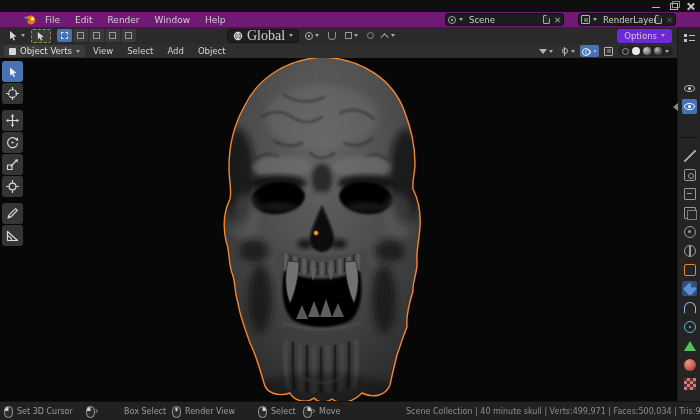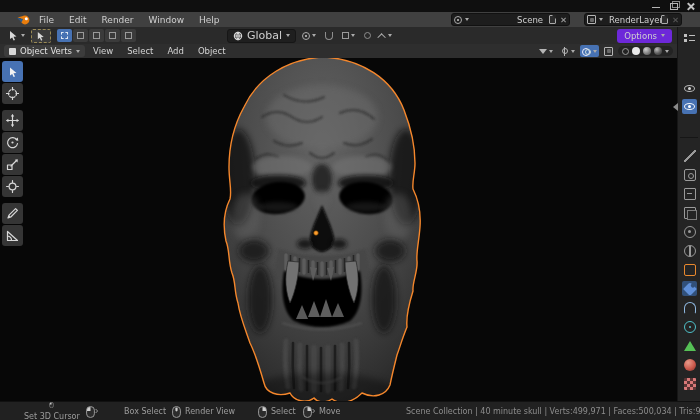--- a/index.html
+++ b/index.html
@@ -13,21 +13,21 @@
   .titlebar .title { font-size:8.5px; color:#bdbdbd; letter-spacing:.1px; }
   .wincontrols { position:absolute; right:6px; top:0; height:12px; display:flex; gap:9px; align-items:center; }
   .wc { width:8px; height:8px; position:relative; cursor:default; }
   .wc-min::after { content:""; position:absolute; left:0; right:0; bottom:2px; height:1.5px; background:#b5b5b5; }
   .wc-max::after { content:""; position:absolute; left:1px; top:1px; width:6px; height:5px; border:1px solid #b5b5b5; }
   .wc-max::before { content:""; position:absolute; left:3px; top:-1px; width:6px; height:5px; border:1px solid #8a8a8a; }
   .wc-close::before,.wc-close::after { content:""; position:absolute; left:3.5px; top:0; width:1.5px; height:9px; background:#c2c2c2; }
   .wc-close::before { transform:rotate(45deg);} .wc-close::after { transform:rotate(-45deg);}
 
   
-  .menurow { top:12px; height:15px; background:#404040; padding:0 16px; gap:1px;text-align:right; }
+  .menurow { top:12px; height:15px; background:#701a75; padding:0 22px; gap:1px; }
   .menu-item { font-size:9px; color:#cfcfcf; padding:1px 7px; border-radius:3px; }
   .ws-tabs { display:flex; margin-left:16px; align-items:flex-end; height:15px; gap:2px; }
   .ws-tab { font-size:9px; color:#8f8f8f; padding:1.5px 10px; border-radius:4px 4px 0 0; }
   .ws-tab.active { background:#4d4d4d; color:#e8e8e8; }
   .ws-add { font-size:9px; color:#9a9a9a; padding:1px 5px; }
   .idwidgets { margin-left:auto; display:flex; gap:14px; margin-right:2px; }
   .idwidget { display:flex; align-items:center; background:#1d1d1d; border:1px solid #111; border-radius:3px; height:13px; padding:0 2px; gap:3px; }
   .idwidget .val { font-size:8.5px; color:#d0d0d0; padding:0 3px; }
   .scene-val { width:74px; } .rl-val { width:52px; }
 
@@ -44,21 +44,21 @@
   
   .topbar { top:27px; height:17px; background:#2a2a2a; padding:0 5px; gap:3px; width:677px; }
   .tb-btn { height:13px; display:flex; align-items:center; gap:2px; padding:0 3px; border-radius:2px; }
   .tool-active-btn { border:1px dashed #9a8a55; background:#3a3a3a; height:14px; width:20px; justify-content:center; }
   .selmode { display:flex; gap:1px; margin-left:3px; }
   .selmode .sm-btn { width:15px; height:13px; border-radius:2px; background:#3b3b3b; display:flex; align-items:center; justify-content:center; }
   .selmode .sm-btn.active { background:#4772b3; }
   .sm-sq { width:7px; height:7px; border:1px dashed #dfe7f2; }
   .sm-sq.solid { border-style:solid; border-color:#9a9a9a; }
   .orient-dd { margin-left:88px; background:#1f1f1f; border:1px solid #161616; border-radius:3px; height:14px; display:flex; align-items:center; gap:4px; padding:0 5px; }
-  .orient-dd .lbl { font-size:11px; color:#cfcfcf; }
+  .orient-dd .lbl { font-size:14px; color:#cfcfcf;font-family:Liberation Serif, serif; }
   .options-btn { margin-left:auto; background:#6d28d9; border-radius:3px; height:14px; display:flex; align-items:center; gap:4px; padding:0 7px; }
   .options-btn .lbl { font-size:8.5px; color:#d0d0d0; }
   .chevron-up { width:6px; height:6px; border-left:1.5px solid #b0b0b0; border-top:1.5px solid #b0b0b0; transform:rotate(45deg) translateY(2px); display:inline-block; }
   .magnet-glyph { width:8px; height:8px; border:1.5px solid #8e8e8e; border-top:none; border-radius:0 0 5px 5px; display:inline-block; }
   .pivot-glyph { width:8px; height:8px; border:1.2px solid #aaa; border-radius:50%; position:relative; display:inline-block;}
   .pivot-glyph::after { content:""; position:absolute; left:2.2px; top:2.2px; width:2px; height:2px; background:#ccc; border-radius:50%; }
   .prop-dot { width:7px; height:7px; border-radius:50%; border:1.5px solid #8e8e8e; display:inline-block; }
 
   
   .vheader { top:44px; height:14px; background:#2e2e2e; width:677px; padding:0 4px; gap:2px; z-index:5; }
@@ -525,21 +525,21 @@
     </div>
   <div class="rs-ic" style="top:330px;">
       <span class="pt pt-mat"></span>
     </div>
   <div class="rs-ic" style="top:349px;">
       <span class="pt pt-tex"></span>
     </div>
 </div>
 
 <div class="row statusbar">
-  <div class="hint" style="left:24px;flex-direction:column;">
+  <div class="hint" style="left:4px;">
     <svg width="9" height="12" viewBox="0 0 9 12">
       <rect x="0.6" y="0.6" width="7.8" height="10.8" rx="3.6" fill="#2c2c2c" stroke="#9a9a9a" stroke-width="1"></rect>
       <path d="M1 4 Q1 1 4.5 1 L4.5 5 L1 5 Z" fill="#cfcfcf"></path>
     </svg>
     <span>Set 3D Cursor</span>
   </div>
   <div class="hint" style="left:86px;gap:26px;">
     <svg width="12" height="12" viewBox="0 0 12 12">
       <rect x="0.6" y="0.6" width="7.8" height="10.8" rx="3.6" fill="#2c2c2c" stroke="#9a9a9a" stroke-width="1"></rect>
       <path d="M1 4 Q1 1 4.5 1 L4.5 5 L1 5 Z" fill="#cfcfcf"></path>

